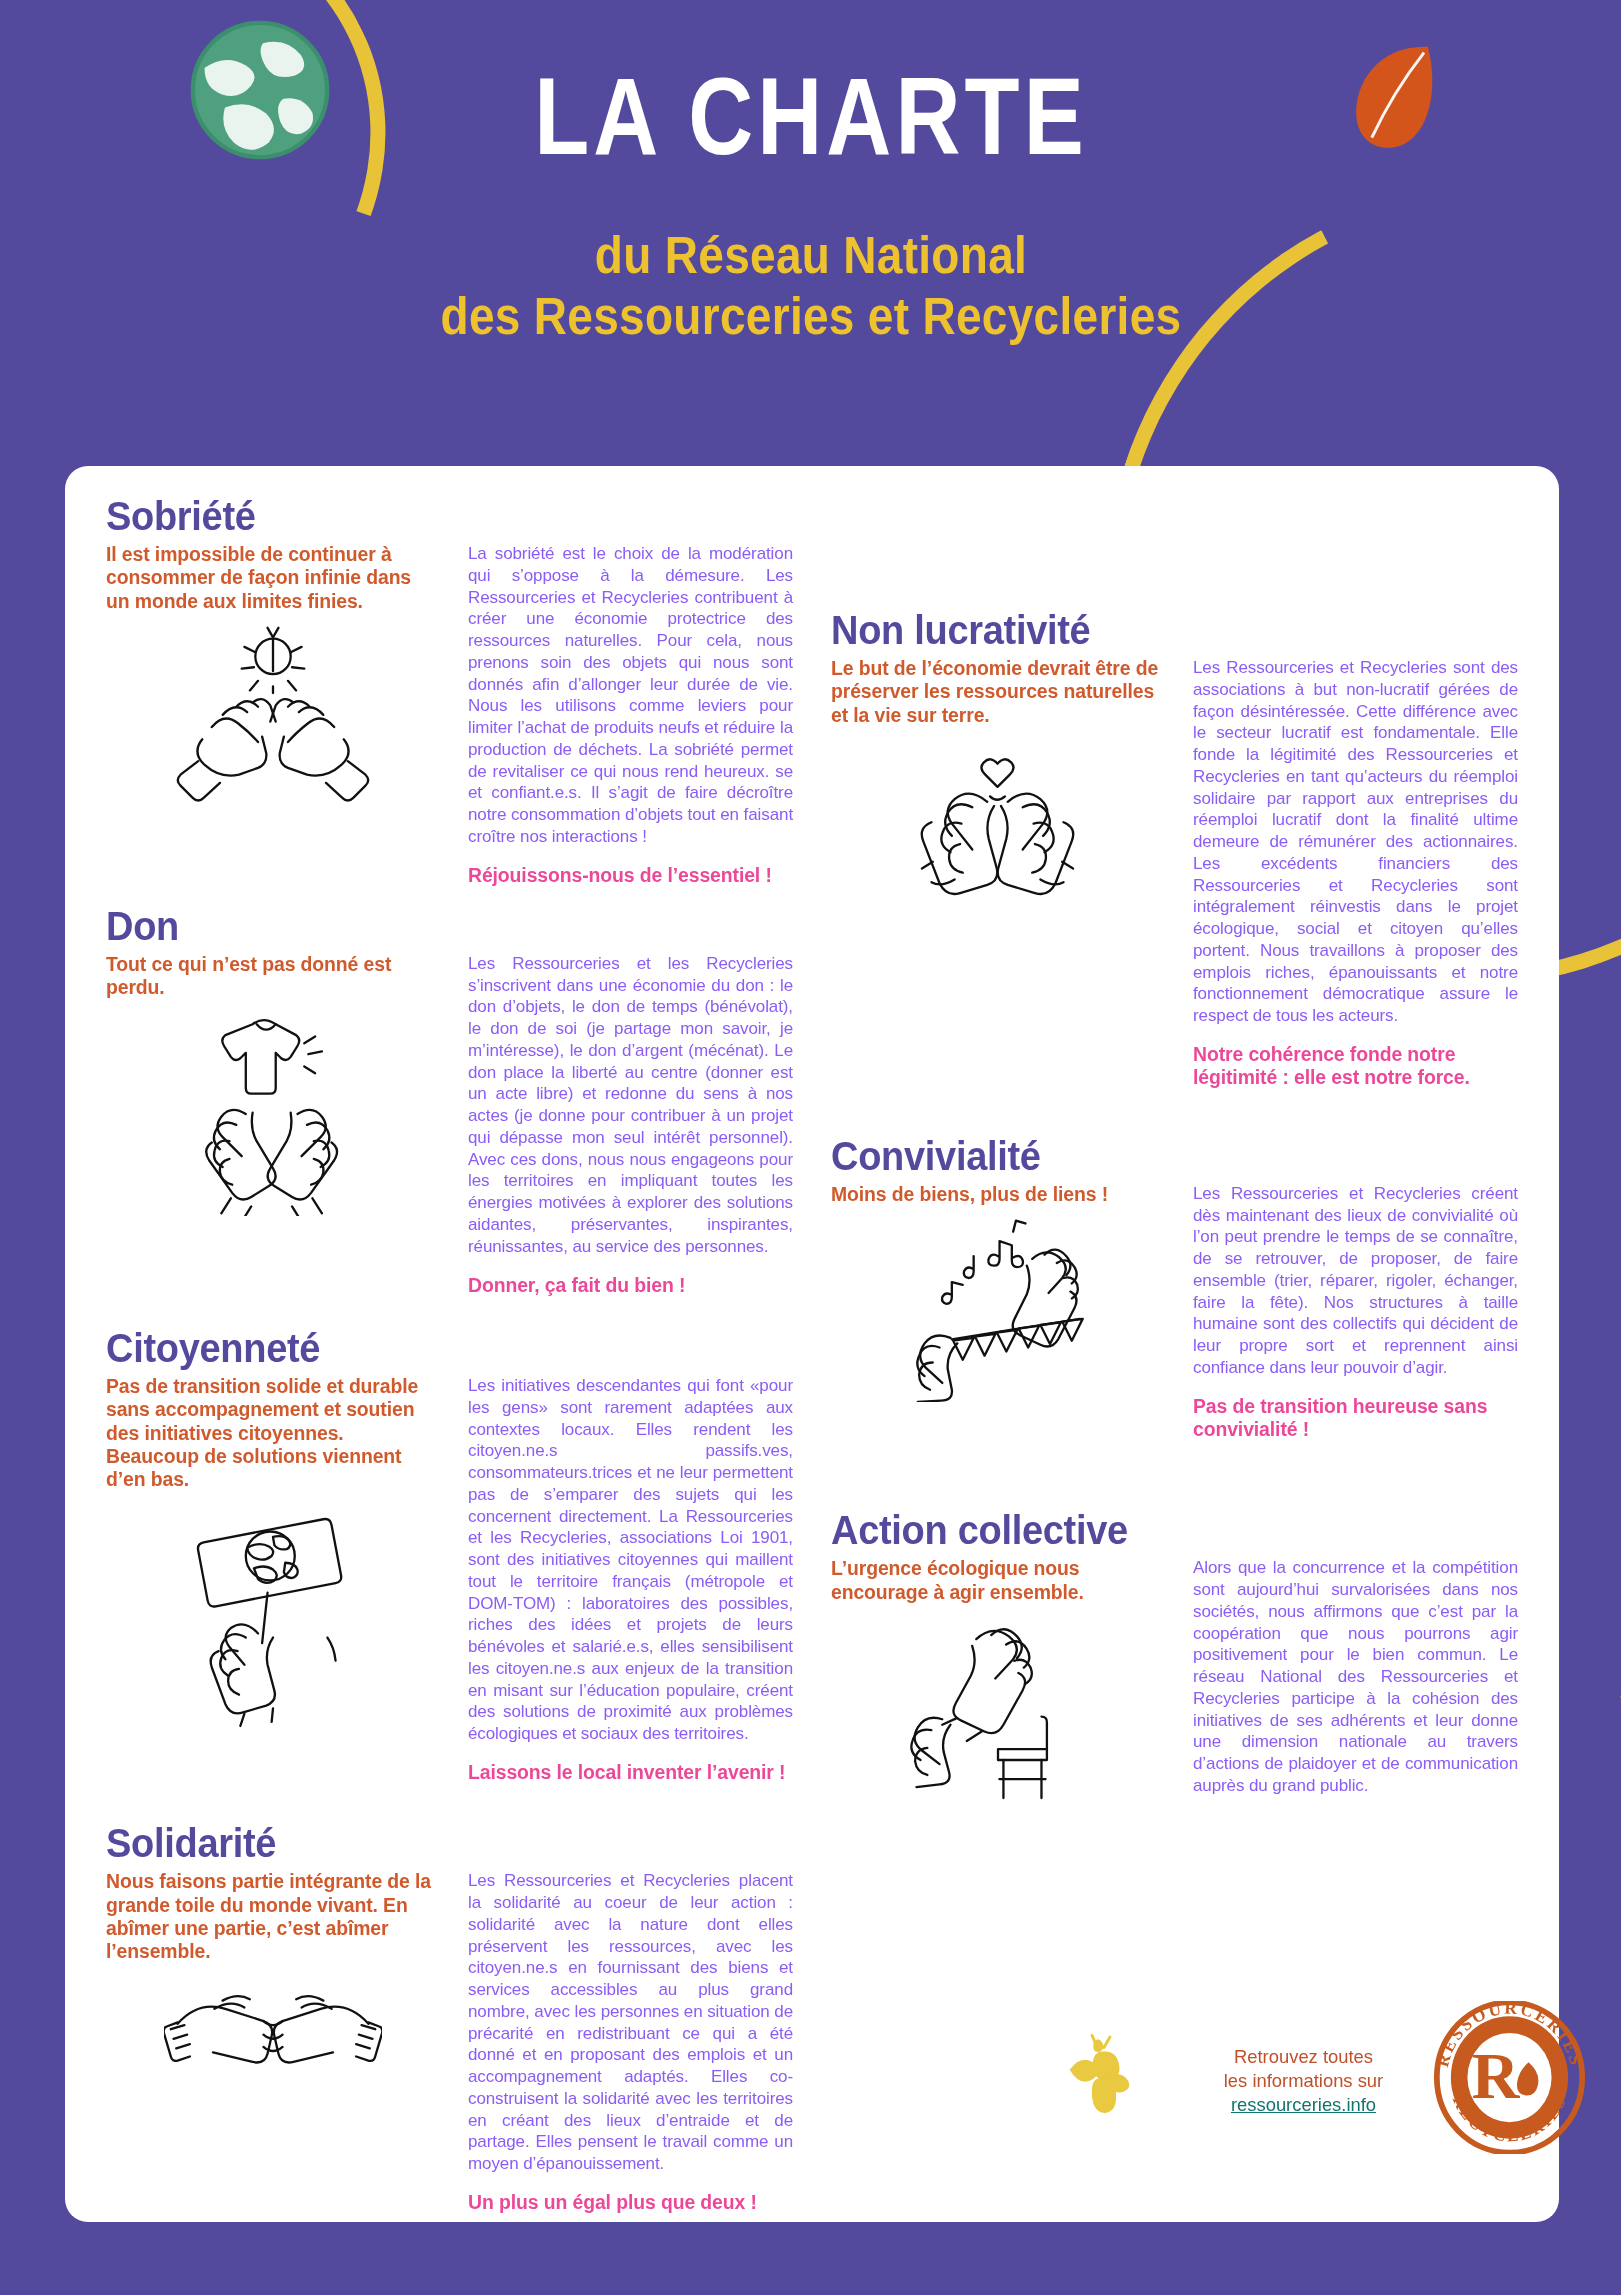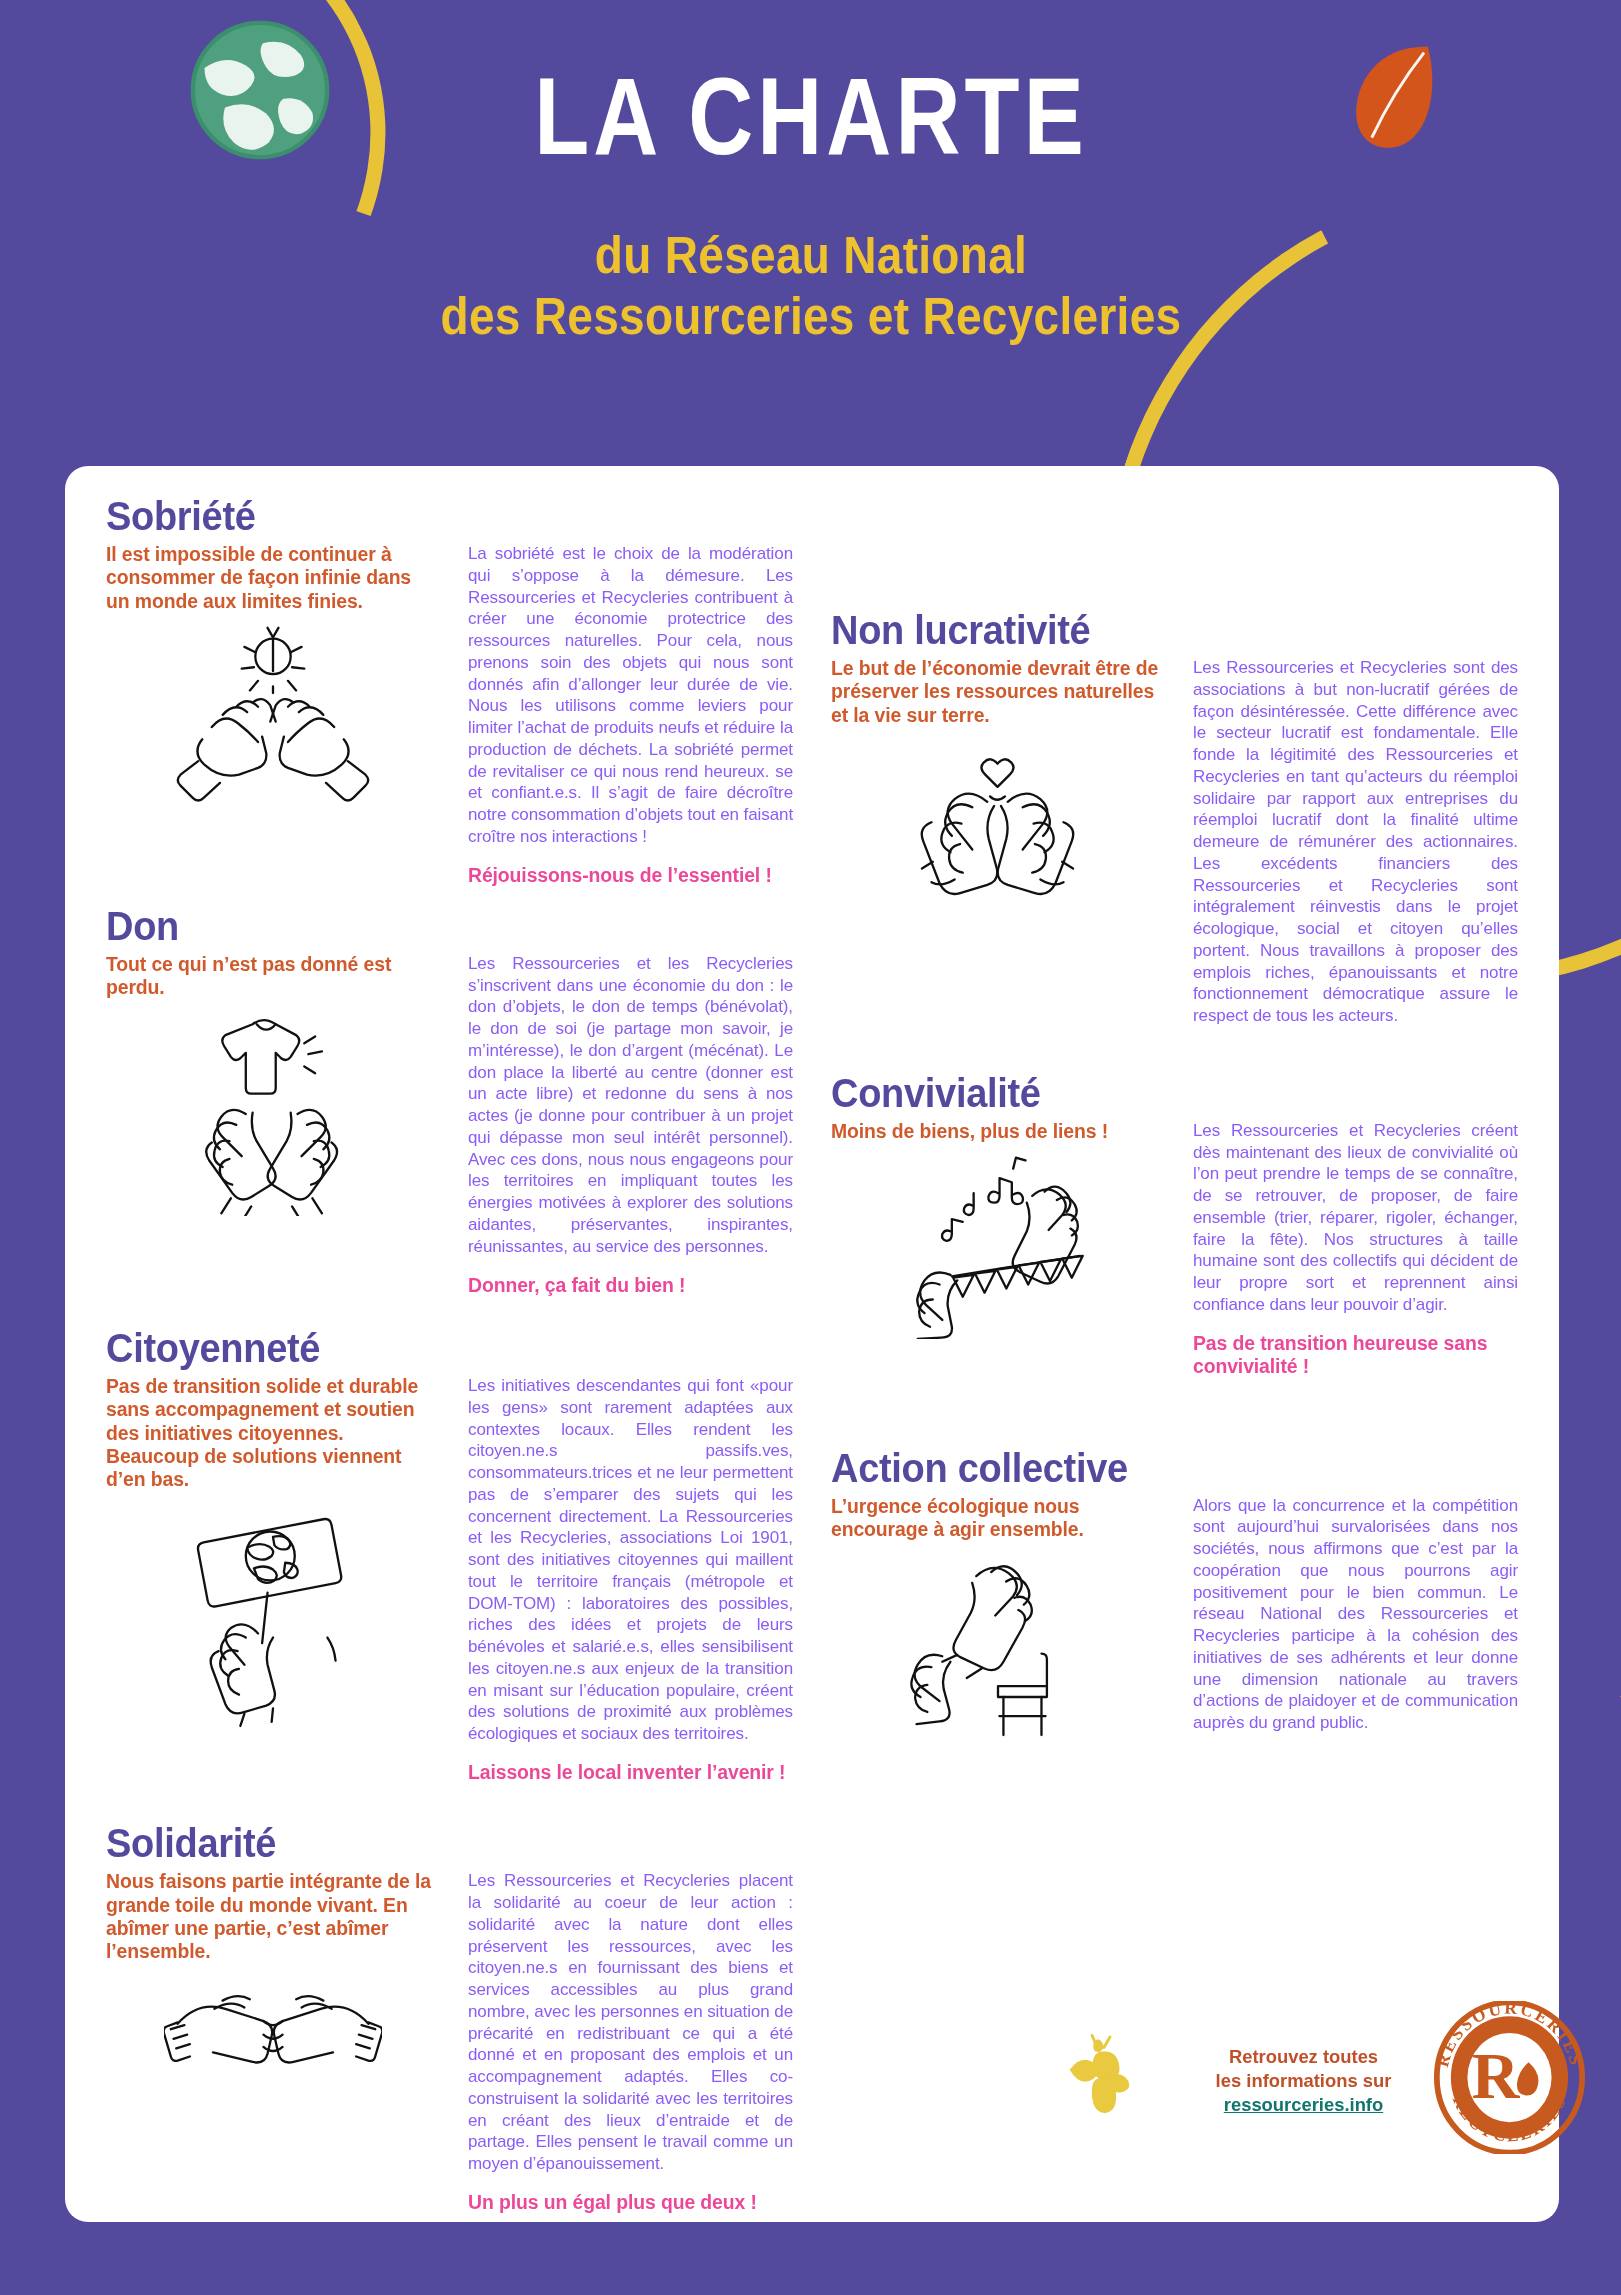--- a/index.html
+++ b/index.html
@@ -118,21 +118,21 @@
 
   .illus { margin-top:12.2px; display:flex; justify-content:center; }
   .illus svg { display:block; }
 
   
   .footer-bee { position:absolute; left:1000px; top:1565px; width:75px; height:82px; }
   .footer-text {
     position:absolute; left:1126px; top:1579px; width:225px;
     text-align:center;
     color:#c0502a;
-    font-weight:bold;
+    font-weight:normal;
     font-size:18.4px;
     line-height:1.3;
   }
   .footer-text .url { text-decoration:underline; display:block; }
   .footer-logo { position:absolute; left:1368px; top:1535px; width:153px; height:153px; }
 
   .logo-ring-text { font-size:27px; font-weight:bold; letter-spacing:4px; fill:#c75a1e; font-family:"Liberation Serif", serif; }
 </style>
 </head>
 <body>
@@ -326,20 +326,21 @@
                   <path d="M208 124 q22 -6 28 14 q6 18 -12 28"></path>
                   <path d="M210 154 q18 4 16 22 q-2 16 -20 20"></path>
                   <path d="M160 98 q14 22 8 48 l-12 44 q-4 18 14 24 l40 12 q20 6 30 -14 l24 -62 q8 -20 -12 -28"></path>
                   <path d="M218 206 q20 12 34 4 M250 180 l16 10"></path>
                 </g>
               </svg>
             </div>
           </div>
           <div class="sec-right">
             <div class="para">Les Ressourceries et Recycleries sont des associations à but non-lucratif gérées de façon désintéressée. Cette différence avec le secteur lucratif est fondamentale. Elle fonde la légitimité des Ressourceries et Recycleries en tant qu’acteurs du réemploi solidaire par rapport aux entreprises du réemploi lucratif dont la finalité ultime demeure de rémunérer des actionnaires. Les excédents financiers des Ressourceries et Recycleries sont intégralement réinvestis dans le projet écologique, social et citoyen qu’elles portent. Nous travaillons à proposer des emplois riches, épanouissants et notre fonctionnement démocratique assure le respect de tous les acteurs.</div>
+            <div class="slogan">Notre cohérence fonde notre légitimité : elle est notre force.</div>
           </div>
         </div>
       </div>
 
       <div class="section" style="margin-top:45px;">
         <h2 class="sec-title">Convivialité</h2>
         <div class="sec-body">
           <div class="sec-left">
             <div class="lead">Moins de biens, plus de liens !</div>
             <div class="illus">

